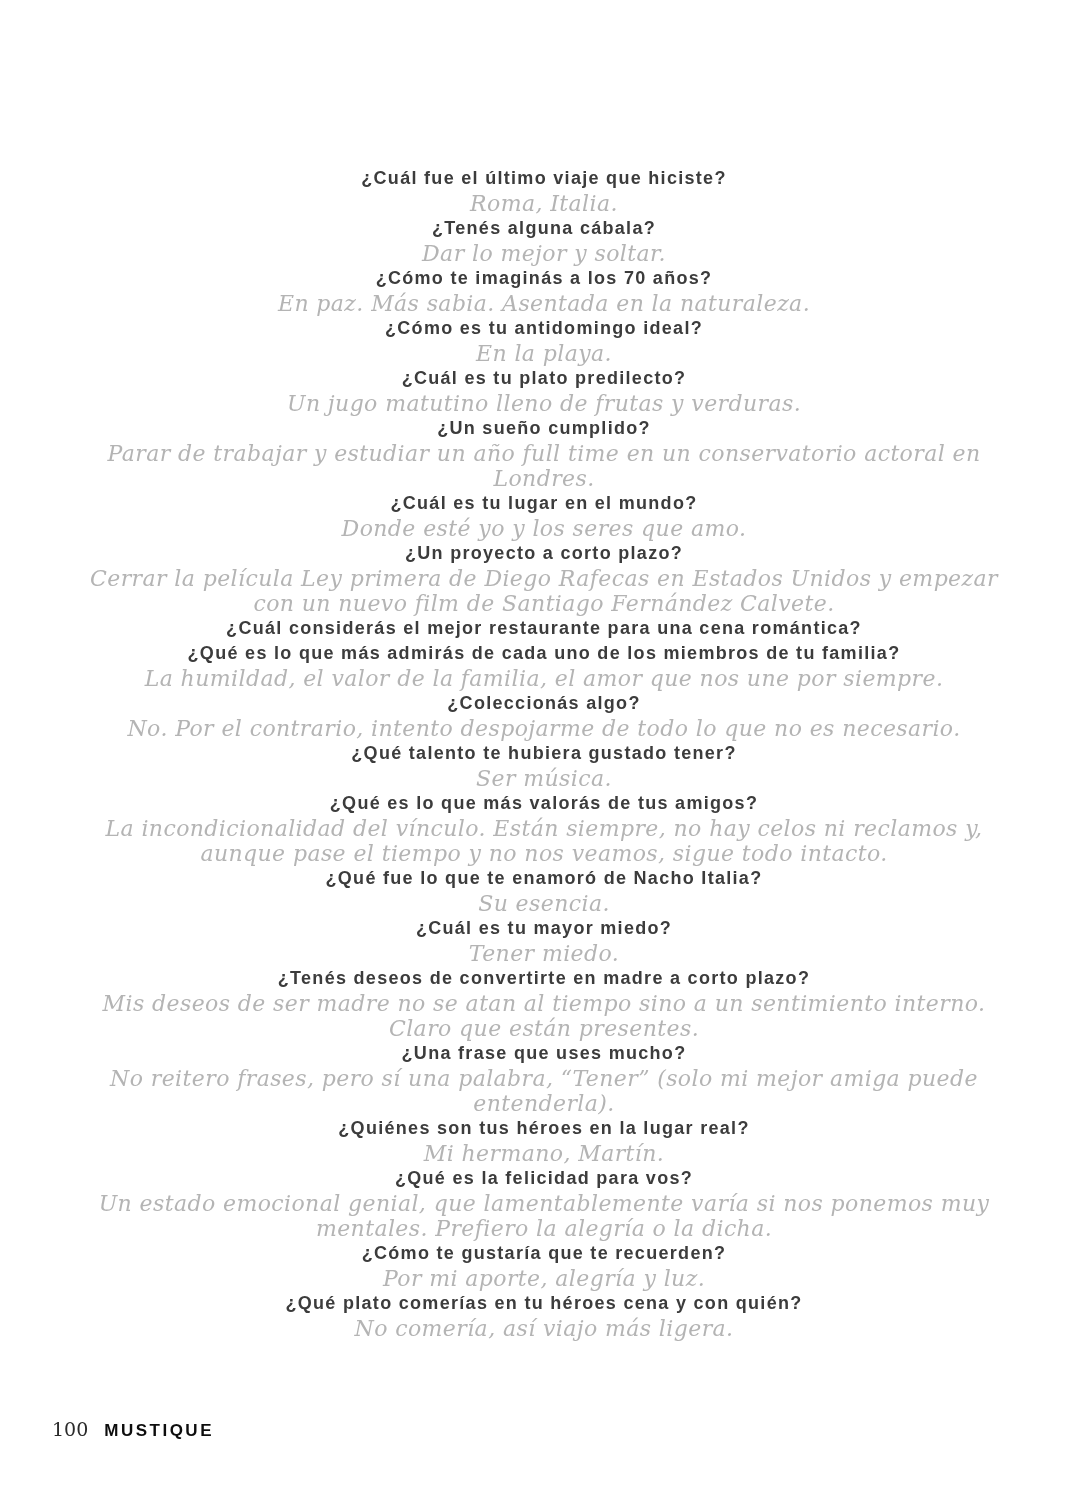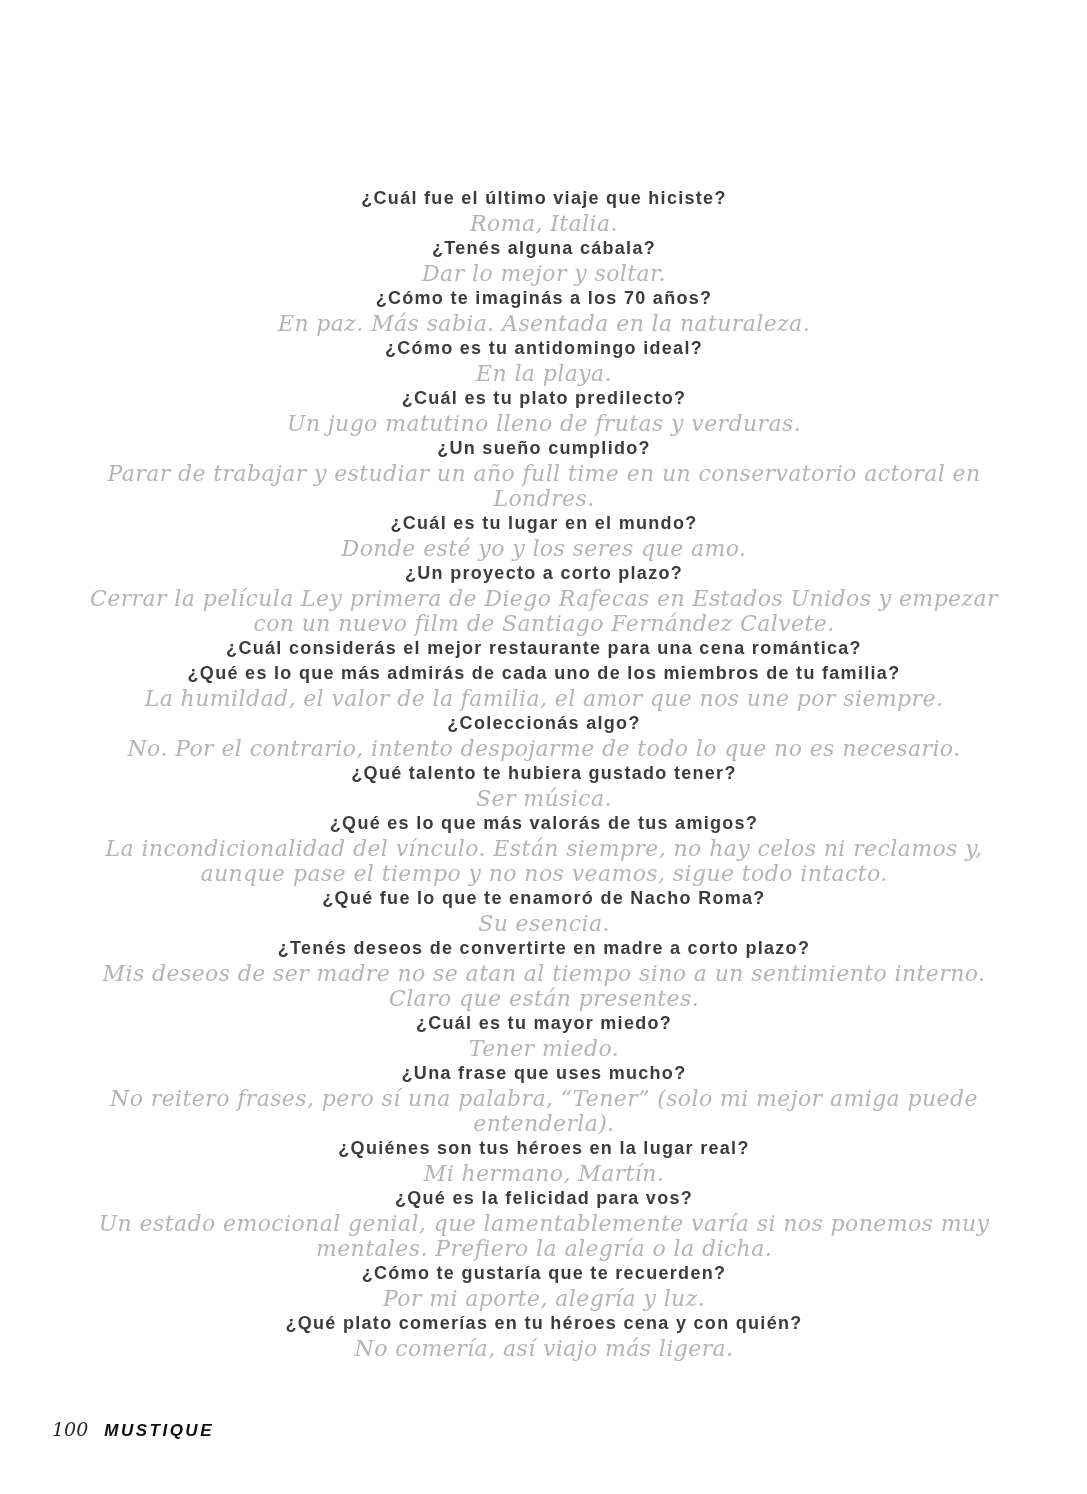--- a/index.html
+++ b/index.html
@@ -13,21 +13,20 @@
     position: relative;
     font-family: "Liberation Sans", sans-serif;
     overflow: hidden;
   }
   .content {
     position: absolute;
     top: 166px;
     left: 84px;
     width: 920px;
     text-align: center;
-    margin-top: 20px;
   }
   .question {
     font-family: "Liberation Sans", sans-serif;
     font-weight: bold;
     font-size: 18px;
     line-height: 25px;
     color: #3c3c3c;
     letter-spacing: 1.3px;
   }
   .answer {
@@ -41,32 +40,30 @@
   .footer {
     position: absolute;
     left: 52px;
     top: 1418px;
     display: flex;
     align-items: baseline;
     gap: 16px;
   }
   .page-number {
     font-family: "DejaVu Serif", serif;
-    font-style: italic;
     font-size: 19px;
     color: #2a2a2a;
     text-align: right;
   }
   .magazine {
     font-family: "Liberation Sans", sans-serif;
     font-weight: bold;
     font-size: 17px;
     letter-spacing: 2.5px;
     color: #0d0d0d;
-    font-style: italic;
   }
 </style>
 </head>
 <body>
 
 <div class="content">
   <div>
     <div class="question">¿Cuál fue el último viaje que hiciste?</div>
     <div class="answer">Roma, Italia.</div>
   </div>
@@ -125,32 +122,32 @@
     <div class="answer">Ser música.</div>
   </div>
 
   <div>
     <div class="question">¿Qué es lo que más valorás de tus amigos?</div>
     <div class="answer">La incondicionalidad del vínculo. Están siempre, no hay celos ni reclamos y, aunque pase el tiempo y no nos veamos, sigue todo intacto.</div>
   </div>
 
 
   <div>
-    <div class="question">¿Qué fue lo que te enamoró de Nacho Roma?</div>
+    <div class="question">¿Qué fue lo que te enamoró de Nacho Italia?</div>
     <div class="answer">Su esencia.</div>
+  </div>
+
+  <div>
+    <div class="question">¿Cuál es tu mayor miedo?</div>
+    <div class="answer">Tener miedo.</div>
   </div>
 
   <div>
     <div class="question">¿Tenés deseos de convertirte en madre a corto plazo?</div>
     <div class="answer">Mis deseos de ser madre no se atan al tiempo sino a un sentimiento interno. Claro que están presentes.</div>
-  </div>
-
-  <div>
-    <div class="question">¿Cuál es tu mayor miedo?</div>
-    <div class="answer">Tener miedo.</div>
   </div>
 
   <div>
     <div class="question">¿Una frase que uses mucho?</div>
     <div class="answer">No reitero frases, pero sí una palabra, “Tener” (solo mi mejor amiga puede entenderla).</div>
   </div>
 
   <div>
     <div class="question">¿Quiénes son tus héroes en la lugar real?</div>
     <div class="answer">Mi hermano, Martín.</div>

